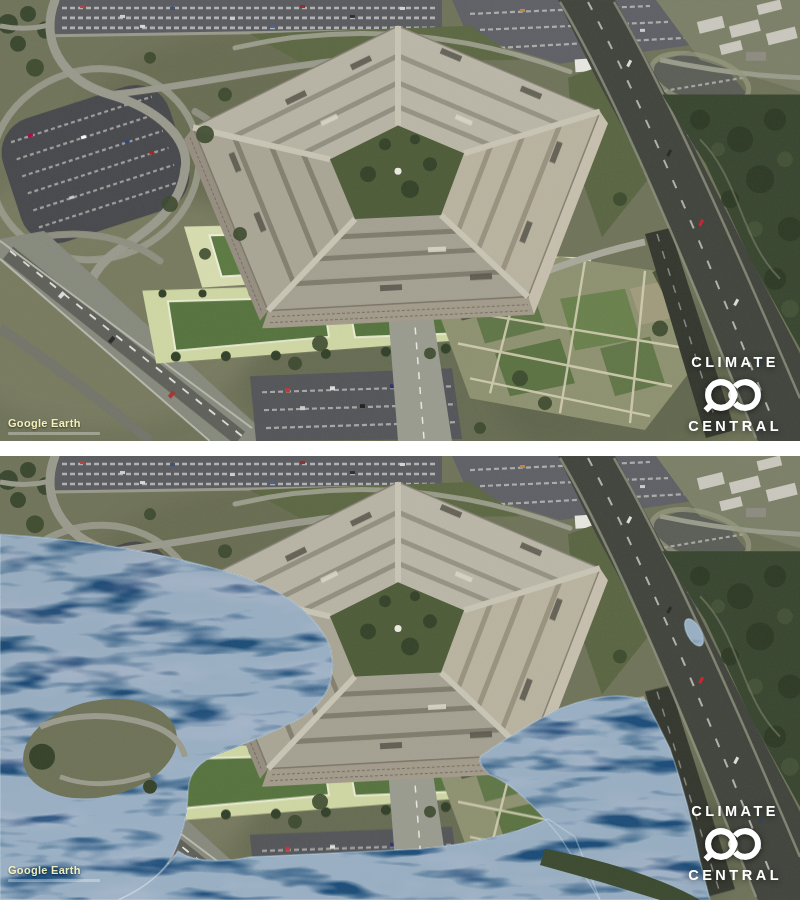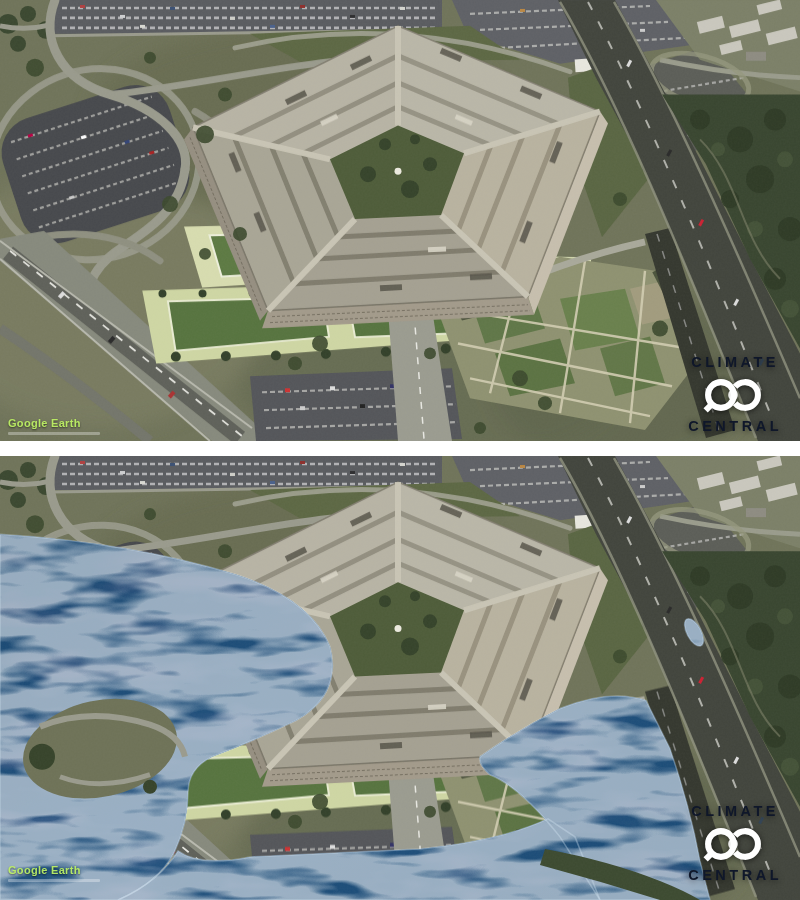--- a/index.html
+++ b/index.html
@@ -5,29 +5,29 @@
 <style>
   html,body{margin:0;padding:0;background:#fff;}
   .stage{position:relative;width:800px;height:900px;overflow:hidden;background:#fff;
          font-family:"Liberation Sans",sans-serif;}
   .panel{position:absolute;left:0;width:800px;overflow:hidden;background:#70745a;}
   .panel-top{top:0;height:441px;}
   .panel-bottom{top:456px;height:444px;}
   .divider{position:absolute;top:441px;left:0;width:800px;height:15px;background:#ffffff;}
   .scene-svg{position:absolute;top:0;left:0;width:100%;height:100%;display:block;}
   
-  .cc-logo{position:absolute;right:18px;text-align:center;color:#0f172a;z-index:5;
+  .cc-logo{position:absolute;right:18px;text-align:center;color:#ffffff;z-index:5;
            filter:drop-shadow(0 1px 3px rgba(0,0,0,.6));}
   .panel-top .cc-logo{bottom:8px;}
   .panel-bottom .cc-logo{bottom:18px;}
   .cc-word{font-size:14.5px;font-weight:700;letter-spacing:3.5px;line-height:1;
            text-indent:3.5px; }
   .cc-mark{display:block;margin:4px auto 3px auto;}
   
-  .ge{position:absolute;left:8px;color:#bef264;z-index:5;opacity:.92;
+  .ge{position:absolute;left:8px;color:#fef9c3;z-index:5;opacity:.92;
       text-shadow:0 1px 2px rgba(0,0,0,.6);}
   .panel-top .ge{bottom:6px;}
   .panel-bottom .ge{bottom:18px;}
   .ge-text{font-size:11px;font-weight:700;letter-spacing:.3px;}
   .ge-micro{margin-top:3px;width:92px;height:3px;background:rgba(255,255,255,.35);
             border-radius:1px;}
 </style>
 </head>
 <body>
 

